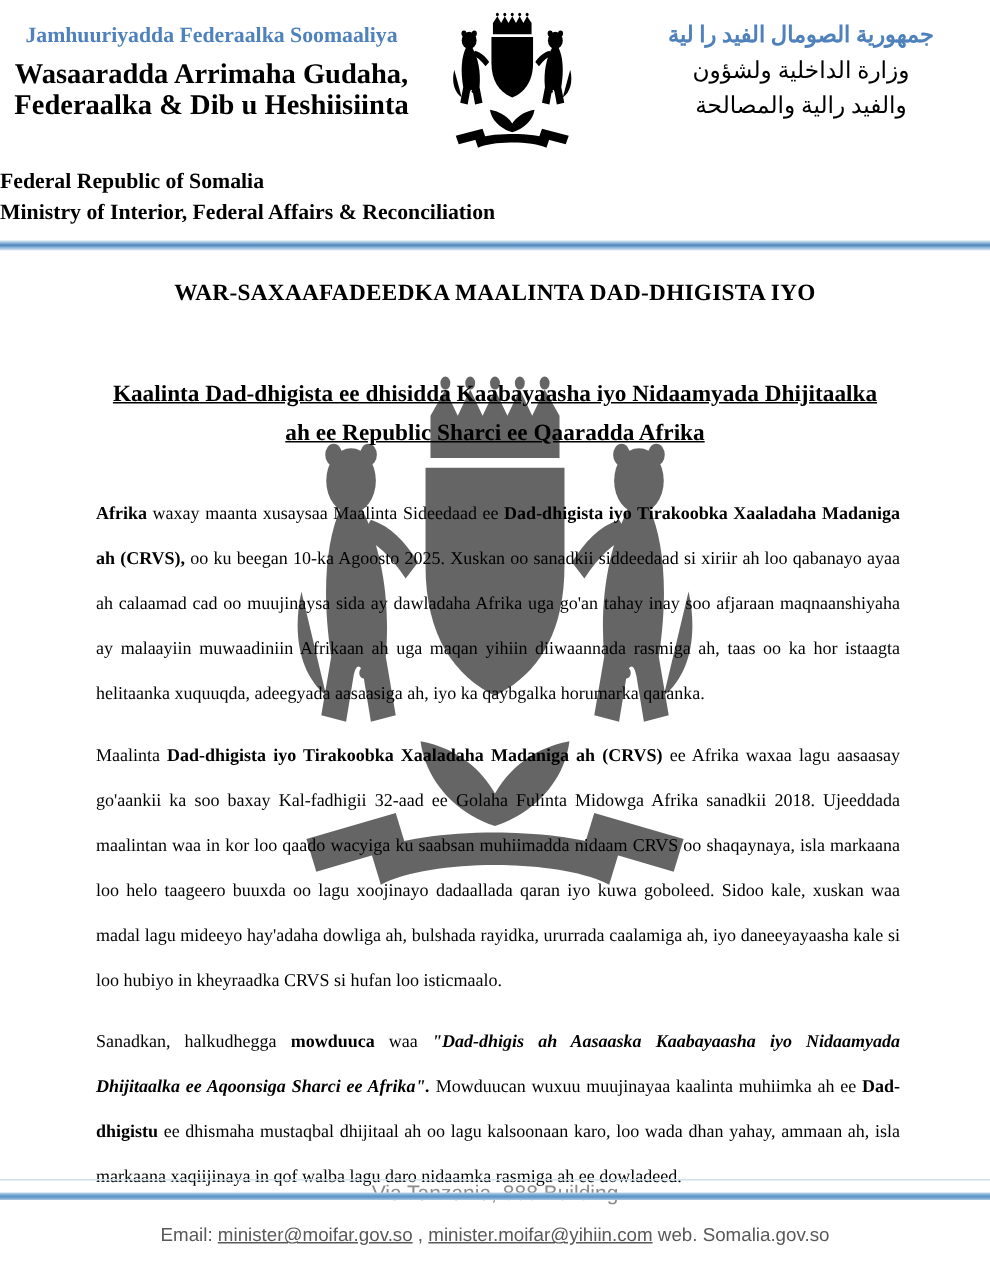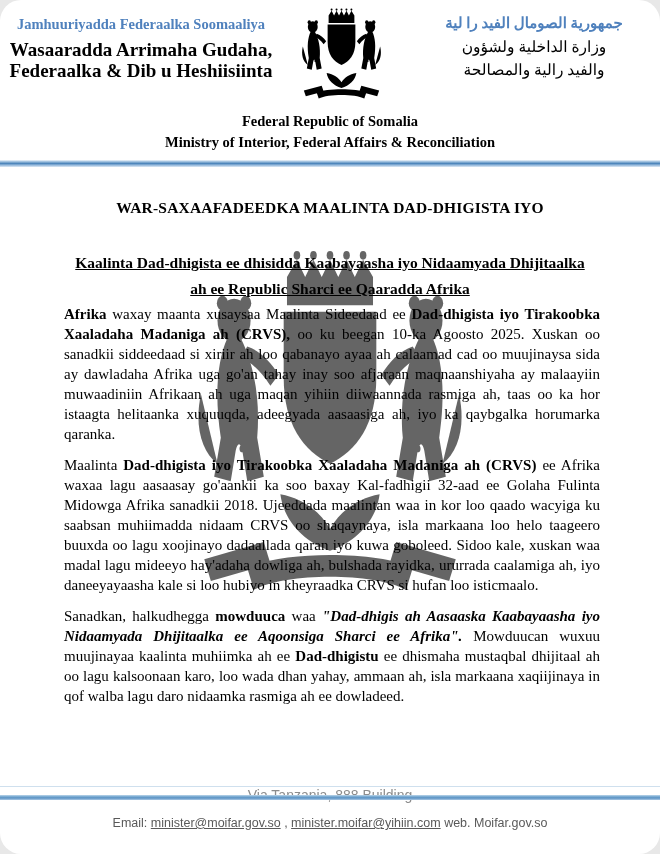--- a/index.html
+++ b/index.html
@@ -1,39 +1,39 @@
 <!DOCTYPE html>
 <html lang="so" style="--accent: #4f81bd; --footer-gray: #595959;"><head>
 <meta charset="utf-8">
 <style>
   html,body{margin:0;padding:0;background:#e8e8e8;}
   .page{
     position:relative;width:660px;height:854px;background:#ffffff;
     margin:0 auto;overflow:hidden;
-    font-family:"Liberation Serif", serif;color:#000;border-radius:21px;
+    font-family:"Liberation Serif", serif;color:#000;
   }
   
   .hdr-left{position:absolute;left:4px;top:16px;width:274px;text-align:center;font-weight:bold;}
   .hdr-left .l1{color:var(--accent,#4f81bd);font-size:14.5px;margin-bottom:6px;}
   .hdr-left .l2,.hdr-left .l3{font-size:19px;line-height:21px;}
   .hdr-right{position:absolute;right:2px;top:14px;width:248px;text-align:center;direction:rtl;font-weight:bold;}
   .hdr-right .l1{color:var(--accent,#4f81bd);font-size:15px;margin-bottom:3px;}
   .hdr-right .l2,.hdr-right .l3{font-size:15.5px;line-height:23px;font-weight:normal;}
   .emblem{position:absolute;left:287px;top:5px;width:109px;height:101px;}
-  .org-en{position:absolute;left:0;top:111px;width:100%;text-align:center;font-weight:bold;font-size:14.5px;line-height:21px;}
+  .org-en{position:absolute;left:0;top:111px;width:100%;font-weight:bold;font-size:14.5px;line-height:21px;}
   .divider{position:absolute;left:0;top:160px;width:100%;height:7px;
     background:linear-gradient(to bottom,#f4f8fb 0%,#a3c3e0 22%,#4e86bb 50%,#8fb5da 72%,#dde9f4 100%);}
   
-  .doc-title{position:absolute;left:40px;right:40px;top:184px;margin:12px;text-align:center;
+  .doc-title{position:absolute;left:40px;right:40px;top:184px;margin:0;text-align:center;
     font-size:15.5px;font-weight:bold;line-height:24px;letter-spacing:.2px;}
   .doc-subtitle{position:absolute;left:48px;right:48px;top:250px;margin:0;text-align:center;
     font-size:15.5px;font-weight:bold;line-height:26px;}
   .doc-subtitle .u{text-decoration:underline;}
   
-  .body-text{position:absolute;left:64px;right:60px;top:304px;font-size:15px;line-height:20px;text-align:justify;}
+  .body-text{position:absolute;left:64px;right:60px;top:327px;font-size:12px;line-height:30px;text-align:justify;}
   .body-text p{margin:0 0 11px 0;}
   
   .watermark{position:absolute;left:148px;top:238px;width:364px;height:380px;opacity:.6;z-index:0;pointer-events:none;}
   .layer{position:relative;z-index:1;}
   .emblem{--gold:#dd9f41;--outline:#7c511a;--spots:#3c2a12;--shield:#57a9d9;--shield-border:#d9a33c;
           --star:#ffffff;--leaf:#215e2d;--ribbon:#f4f0e4;--spear:#9b8a66;}
   .watermark{--gold:#f6e9bb;--outline:#e4cc8e;--spots:#ecd7a1;--shield:#cbe6f4;--shield-border:#f0e2a8;
           --star:#ffffff;--leaf:#5a9456;--ribbon:#eadfc4;--spear:#d9c49c;}
   
   .footer-hairline{position:absolute;left:0;top:786px;width:100%;height:1px;background:#cfe0ee;z-index:2;}
@@ -137,16 +137,16 @@
   </div>
 
   <div class="footer-hairline"></div>
   <div class="footer-address">Via Tanzania, 888 Building</div>
   <div class="footer-mainline"></div>
   <div class="footer-email">
     <span>Email:</span>
     <a href="#">minister@moifar.gov.so</a>
     <span>,</span>
     <a href="#">minister.moifar@yihiin.com</a>
-    <span>web. Moifar.gov.so</span>
+    <span>web. Somalia.gov.so</span>
   </div>
 
 </div>
 
 </body></html>

